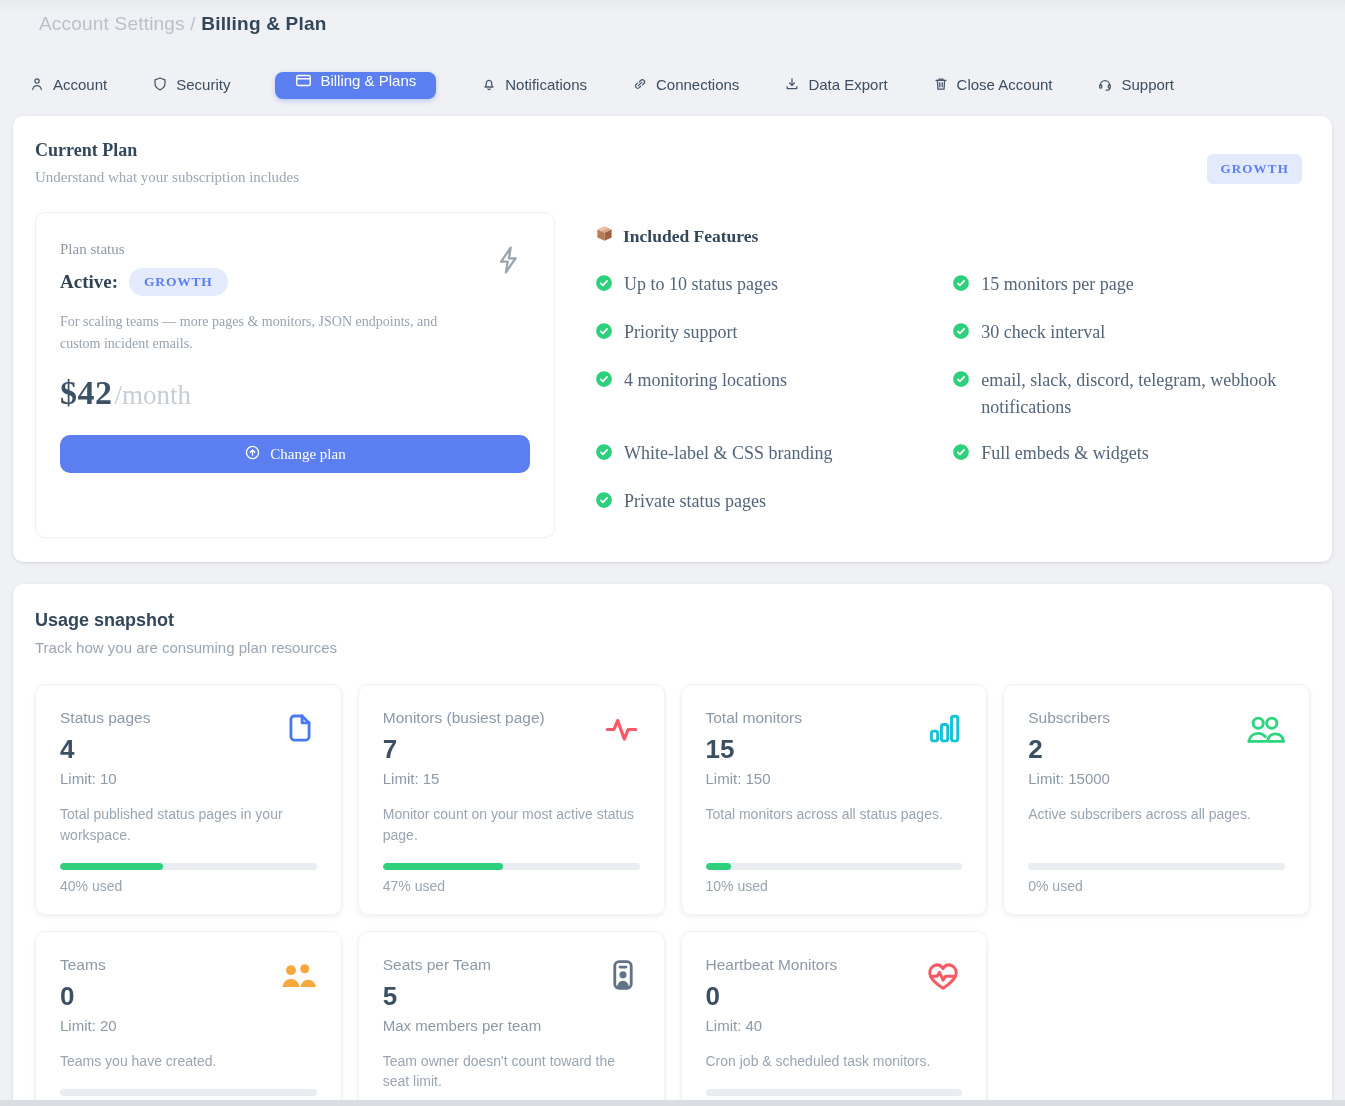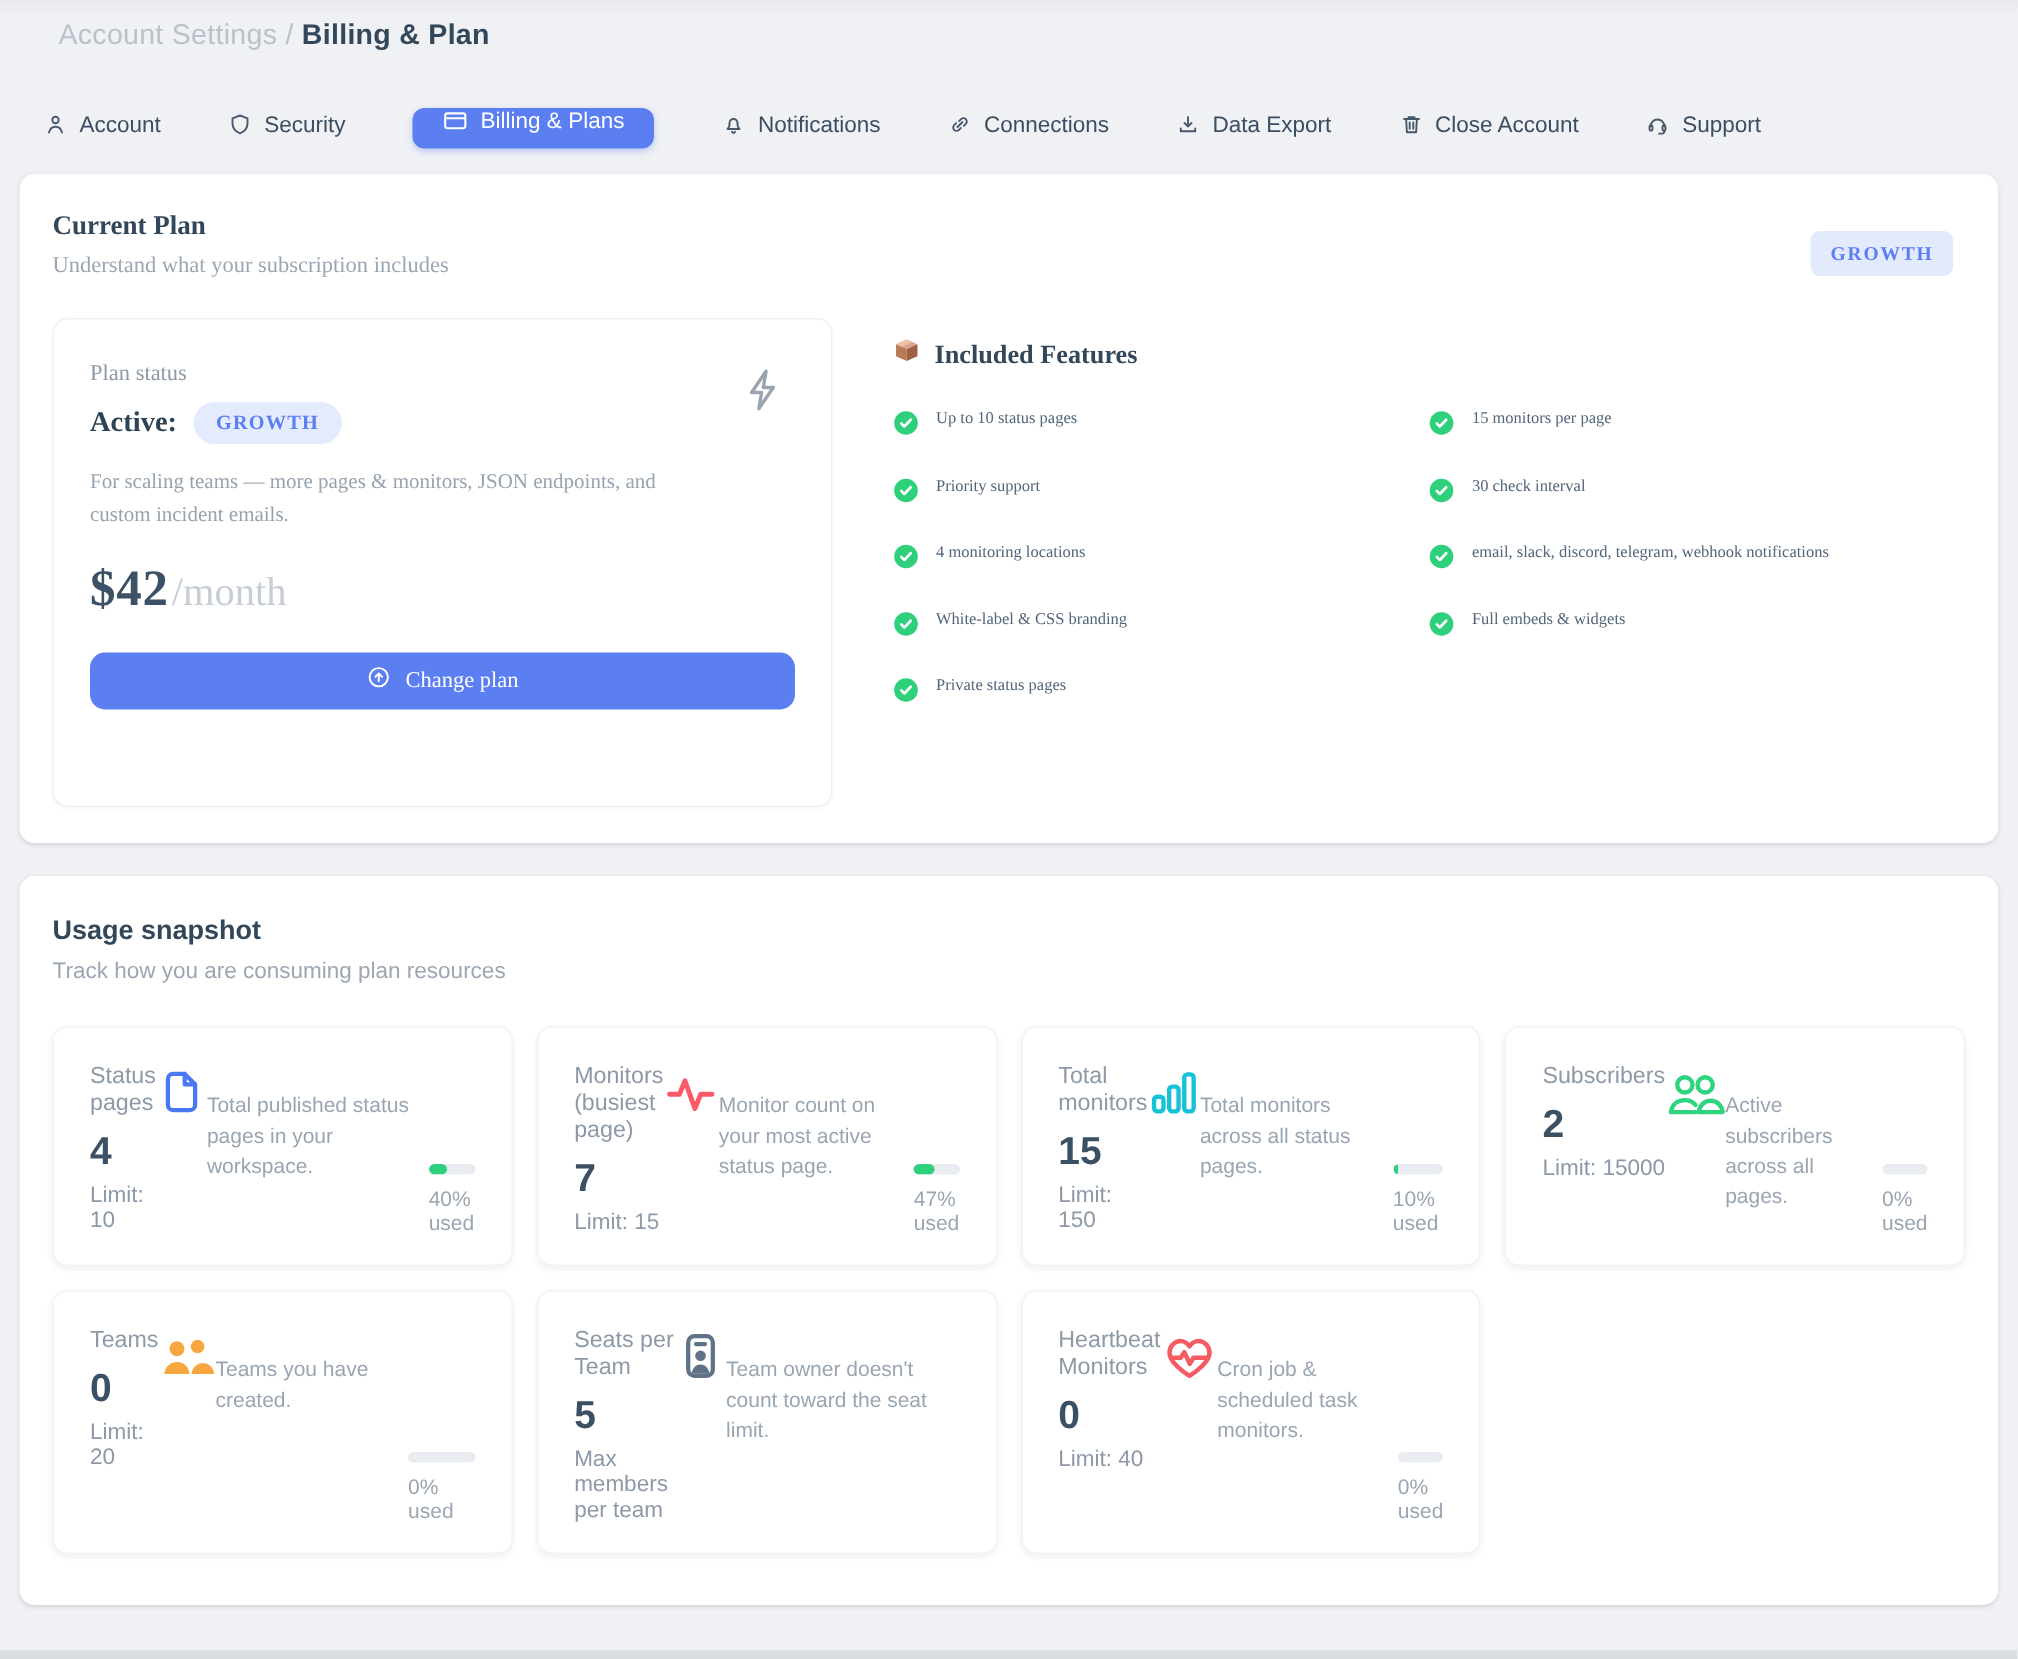--- a/index.html
+++ b/index.html
@@ -58,28 +58,28 @@
   .change-btn{ margin-top:23px; width:100%; height:38px; border:none; border-radius:10px;
         background:var(--accent,#5b7ff0); color:#fff; font-size:15px; font-family:inherit;
         display:flex; align-items:center; justify-content:center; gap:9px; cursor:pointer;text-align:center; }
   .bolt{ position:absolute; top:30px; right:28px; color:#9aa4ae; }
 
   
   .features{ flex:1; padding-top:12px; }
   .features-head{ display:flex; align-items:center; gap:9px; font-size:17.5px; font-weight:700;
         color:#33475a; margin-bottom:23px; }
   .features-grid{ display:grid; grid-template-columns:1fr 1.08fr; gap:19px 26px; }
-  .feature{ display:flex; align-items:flex-start; gap:11px; font-size:11px; color:#53657a;
+  .feature{ display:flex; align-items:flex-start; gap:11px; font-size:18px; color:#53657a;
         line-height:1.5; }
   .feature .chk{ flex:0 0 18px; margin-top:2px; color:var(--success,#2fd07c); }
 
   
   .usage-grid{ display:grid; grid-template-columns:repeat(4,1fr); gap:16px; margin-top:28px; }
   .ucard{ border:1px solid #f0f2f5; border-radius:10px; padding:24px 24px 20px;
-        display:flex; flex-direction:row; box-shadow:0 2px 5px rgba(16,24,40,.07); }
+        display:flex; flex-direction:column; box-shadow:0 2px 5px rgba(16,24,40,.07); }
   .ucard-top{ display:flex; justify-content:space-between; align-items:flex-start; }
   .u-label{ font-size:15.5px; color:#8d99a7; }
   .u-value{ font-size:26px; font-weight:700; color:#3c5064; margin-top:7px; }
   .u-limit{ font-size:15px; color:#8d99a7; margin-top:5px; }
   .u-desc{ font-size:14px; color:#9aa5b2; line-height:1.45; margin-top:17px; }
   .progress-block{ margin-top:auto; padding-top:18px; }
   .track{ height:7px; border-radius:6px; background:#e9ecf0; overflow:hidden; }
   .fill{ height:100%; border-radius:6px; background:var(--success,#2fd07c); width:0; }
   .u-pct{ font-size:14px; color:#9aa5b2; margin-top:8px; }
   .u-icon{ margin-top:2px; }

